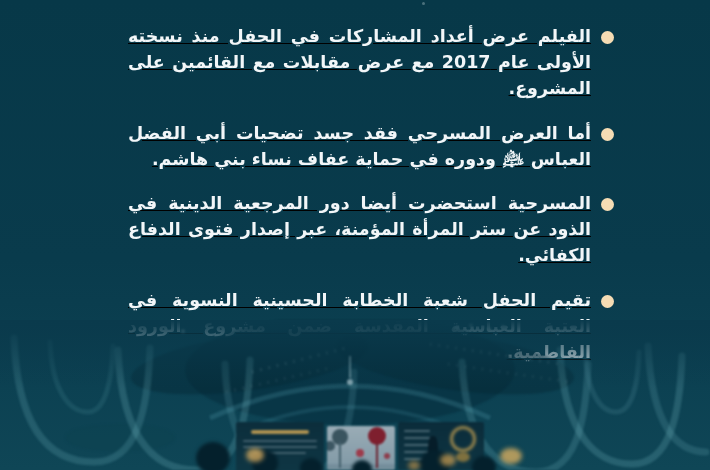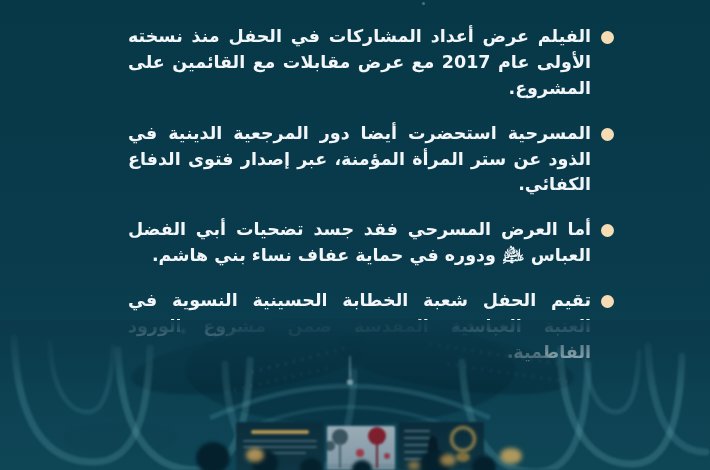--- a/index.html
+++ b/index.html
@@ -10,20 +10,21 @@
   }
   
   .bullets{
     direction:rtl;
     list-style:none;margin:0;padding:0;
     position:absolute;top:24px;right:96px;width:486px;
   }
   .bullets li{
     display:flex;align-items:flex-start;gap:10px;
     margin-bottom:19px;
+    text-decoration:underline;
   }
   .dot{
     flex:0 0 auto;width:13px;height:13px;border-radius:50%;
     background:#f5dcb4;margin-top:7px;
   }
   .txt{
     margin:0;color:#f2f6f8;font-size:17.5px;font-weight:bold;
     line-height:1.48;text-align:justify;text-align-last:right;
     letter-spacing:0;
   }
@@ -61,25 +62,25 @@
 
 <div class="canvas">
 
   <ul class="bullets" dir="rtl">
     <li>
       <span class="dot"></span>
       <p class="txt">الفيلم عرض أعداد المشاركات في الحفل منذ نسخته الأولى عام 2017 مع عرض مقابلات مع القائمين على المشروع.</p>
     </li>
     <li>
       <span class="dot"></span>
-      <p class="txt">المسرحية استحضرت أيضا دور المرجعية الدينية في الذود عن ستر المرأة المؤمنة، عبر إصدار فتوى الدفاع الكفائي.</p>
+      <p class="txt">أما العرض المسرحي فقد جسد تضحيات أبي الفضل العباس ﵇ ودوره في حماية عفاف نساء بني هاشم.</p>
     </li>
     <li>
       <span class="dot"></span>
-      <p class="txt">أما العرض المسرحي فقد جسد تضحيات أبي الفضل العباس ﵇ ودوره في حماية عفاف نساء بني هاشم.</p>
+      <p class="txt">المسرحية استحضرت أيضا دور المرجعية الدينية في الذود عن ستر المرأة المؤمنة، عبر إصدار فتوى الدفاع الكفائي.</p>
     </li>
     <li>
       <span class="dot"></span>
       <p class="txt">تقيم الحفل شعبة الخطابة الحسينية النسوية في العتبة العباسية المقدسة ضمن مشروع الورود الفاطمية.</p>
     </li>
   </ul>
 
   <span class="tiny-dot" style="left:422px;top:2px;opacity:.3"></span>
 
   <div class="photo">

